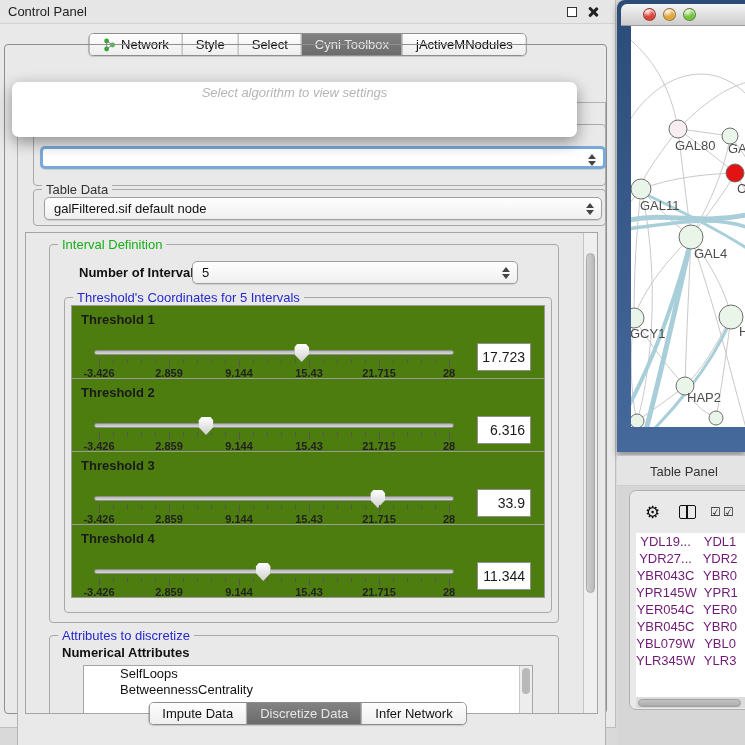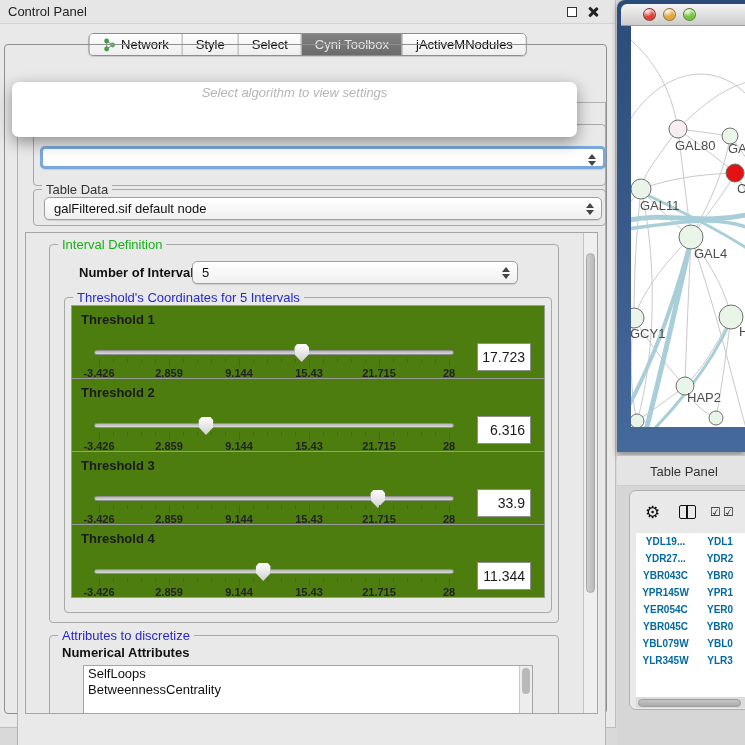--- a/index.html
+++ b/index.html
@@ -78,21 +78,21 @@
   .ticks { position:absolute; left:27px; right:95px; top:53px; height:8px; }
   .tick { position:absolute; top:0; width:1px; background:#555; height:4px; }
   .tick.major { height:8px; }
   .tlabels { position:absolute; left:27px; right:95px; top:61px; height:11px; }
   .tlabel { position:absolute; transform:translateX(-50%); font-size:11px; font-weight:bold; color:#222; white-space:nowrap; }
   .t-val { position:absolute; left:405px; top:37px; width:54px; height:28px; background:#fff; border:1px solid #8f8f8f;
     font-size:14px; text-align:right; padding:5px 5px 0 0; }
 
   
   #attr-list { position:absolute; left:57px; top:432px; width:450px; height:60px; background:#fff; border:1px solid #a5a5a5; }
-  .attr-item { height:16px; line-height:16px; padding-left:4px; font-size:13px; color:#111; }
+  .attr-item { height:16px; line-height:16px; padding-left:20px; font-size:13px; color:#111;margin-left:16px; }
   #attr-scroll { position:absolute; right:0; top:0; width:13px; height:100%; background:#ededed; border-left:1px solid #c9c9c9; }
   #attr-scroll .thumb-v { position:absolute; left:2px; top:2px; width:8px; height:26px; border-radius:4px; background:#b9b9b9; }
 
   
   #right-bg { position:absolute; left:617px; top:0; width:128px; height:745px; background:#d6d6d6; }
   #net-win { position:absolute; left:617px; top:0; width:128px; height:452px;
     background:linear-gradient(#2b4c79,#46699c); border-radius:8px 0 0 0; box-shadow:0 3px 6px rgba(0,0,0,.35); }
   #net-title { position:absolute; left:4px; top:4px; right:0; height:22px;
     background:linear-gradient(#f4f4f4,#cdcdcd); border-radius:6px 0 0 0; border-bottom:1px solid #9a9a9a; }
   .tl { position:absolute; top:4px; width:13px; height:13px; border-radius:50%; border:1px solid rgba(0,0,0,.35);
@@ -110,21 +110,21 @@
   #split-icon { position:absolute; left:679px; top:505px; width:17px; height:14px; border:1.6px solid #111; border-radius:2px; }
   #split-icon::before { content:""; position:absolute; left:6px; top:0; width:1.6px; height:100%; background:#111; }
   .cb-icon { position:absolute; top:505px; font-size:12px; color:#111; }
 
   #grid { position:absolute; left:636px; top:533px; width:109px; height:174px; overflow:hidden; background:#fff; }
   #grid-head { display:flex; height:25px; border-top:1px solid #9fb9c4; border-bottom:1px solid #9fb9c4; }
   .hcell { background:#bfe0ec; border-right:1px solid #93bac9; font-size:13px; color:#111;
     display:flex; align-items:center; justify-content:center; }
   #grid-rows { height:139px; overflow:hidden; }
   .trow { display:flex; height:17px; }
-  .tcell { font-size:10px; color:#0369a1; display:flex; align-items:center; justify-content:center; white-space:nowrap;font-weight:bold; }
+  .tcell { font-size:13px; color:#701a75; display:flex; align-items:center; justify-content:center; white-space:nowrap; }
   .c1 { width:71px; } .c2 { width:60px; }
   #hscroll { position:absolute; left:636px; top:697px; width:109px; height:11px; background:#dcdcdc; }
   #hscroll .thumb-h { position:absolute; left:2px; top:1.5px; width:103px; height:8px; border-radius:4px;
     background:linear-gradient(#c4c4c4,#ababab); border:1px solid #9e9e9e; }
 
   
   .net-ic { width:14px; height:14px; display:inline-block; }
 </style>
 </head>
 <body>
@@ -393,20 +393,31 @@
           </div>
 
         <div id="vscroll">
             <span class="thumb-v"></span>
           </div>
       </div>
 
     </div>
   </div>
 
+  <div id="bottom-tabs" class="seg-group">
+      <div class="seg">
+        <span>Impute Data</span>
+      </div>
+      <div class="seg sel">
+        <span>Discretize Data</span>
+      </div>
+      <div class="seg">
+        <span>Infer Network</span>
+      </div>
+    </div>
 </div>
 
 <div id="right-bg"></div>
 
 <div id="net-win">
   <div id="net-title">
       <span class="tl" style="left: 22px; background: radial-gradient(circle at 35% 28%, rgba(255, 255, 255, 0.85), rgba(255, 255, 255, 0) 45%), rgb(221, 65, 56);"></span>
       <span class="tl" style="left: 42px; background: radial-gradient(circle at 35% 28%, rgba(255, 255, 255, 0.85), rgba(255, 255, 255, 0) 45%), rgb(227, 166, 58);"></span>
       <span class="tl" style="left: 62px; background: radial-gradient(circle at 35% 28%, rgba(255, 255, 255, 0.85), rgba(255, 255, 255, 0) 45%), rgb(119, 196, 61);"></span>
     </div>

